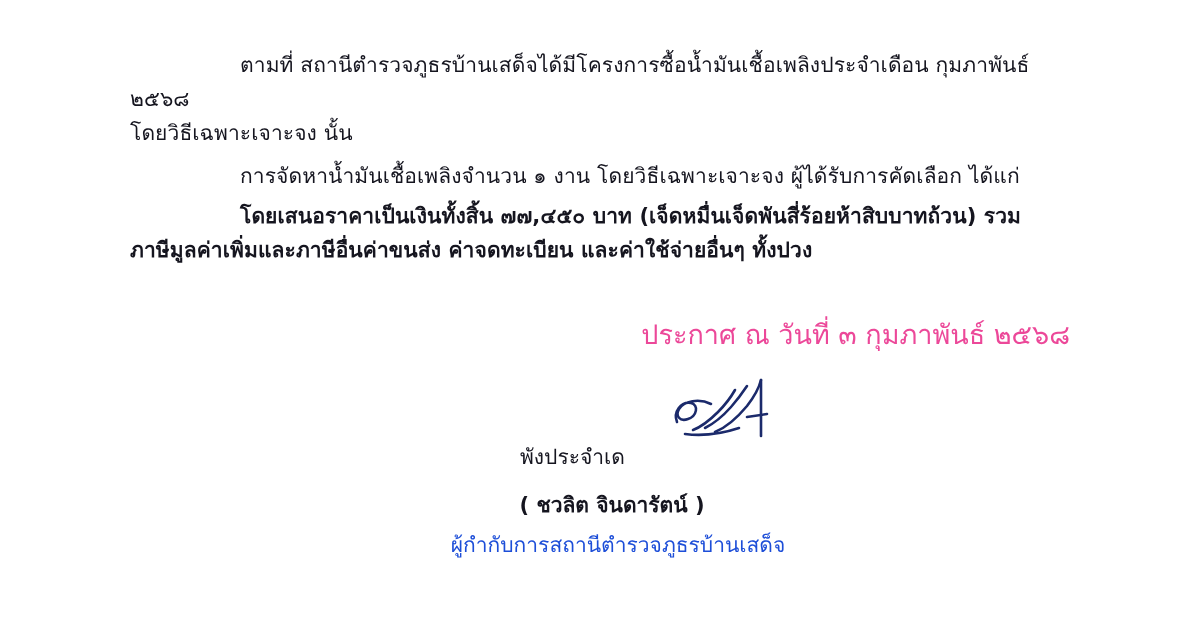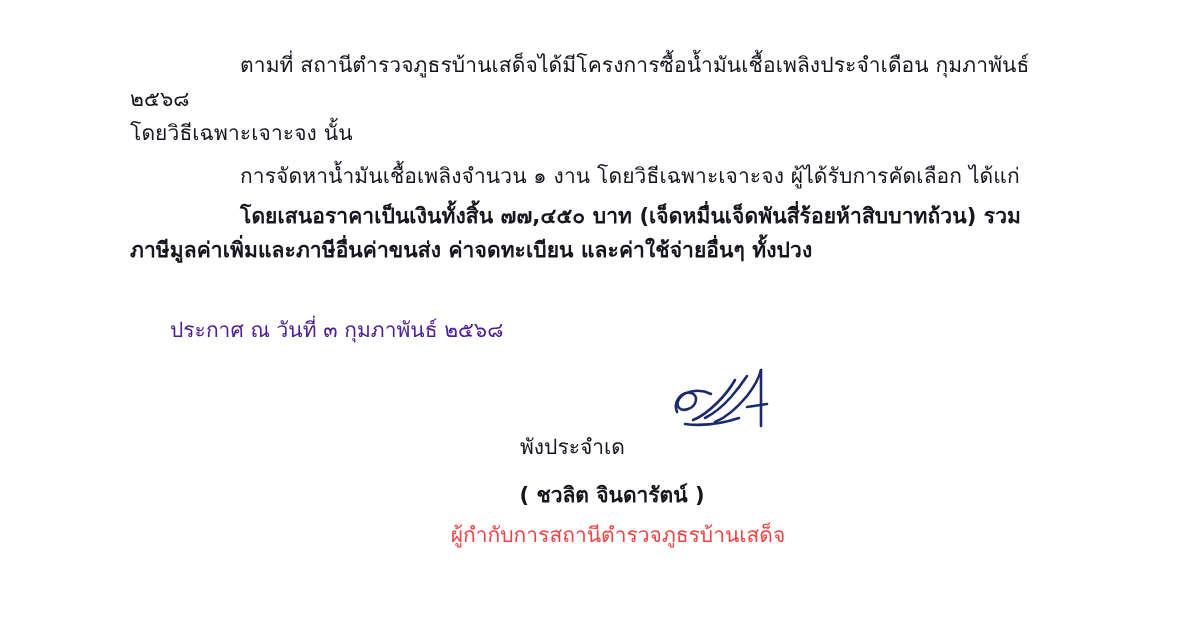--- a/index.html
+++ b/index.html
@@ -31,24 +31,24 @@
   }
   .para .indent {
     display: inline-block;
     width: 110px;
   }
   .para.p2 { margin-top: 9px; }
   .para.p3 { margin-top: 6px; font-weight: bold; }
 
   .announce {
     margin-top: 46px;
-    font-size: 21px;
-    text-align: left;
+    font-size: 27px;
+    text-align: right;
     padding-left: 40px;
-    color: #4c1d95;
+    color: #ec4899;
   }
 
   .sign-block {
     margin-top: 36px;
     position: relative;
     height: 190px;
   }
   .signature-svg {
     position: absolute;
     left: 525px;
@@ -75,21 +75,21 @@
     font-weight: bold;
   }
   .position {
     position: absolute;
     top: 136px;
     left: 0;
     right: 0;
     text-align: center;
     padding-left: 36px;
     font-size: 21px;
-    color: #ef4444;
+    color: #1d4ed8;
   }
 </style>
 </head>
 <body>
 
 <div class="page">
 
   <p class="para p1">
     <span class="indent"></span><span>ตามที่ สถานีตำรวจภูธรบ้านเสด็จได้มีโครงการซื้อน้ำมันเชื้อเพลิงประจำเดือน กุมภาพันธ์ ๒๕๖๘</span><br>
     <span>โดยวิธีเฉพาะเจาะจง  นั้น</span>

